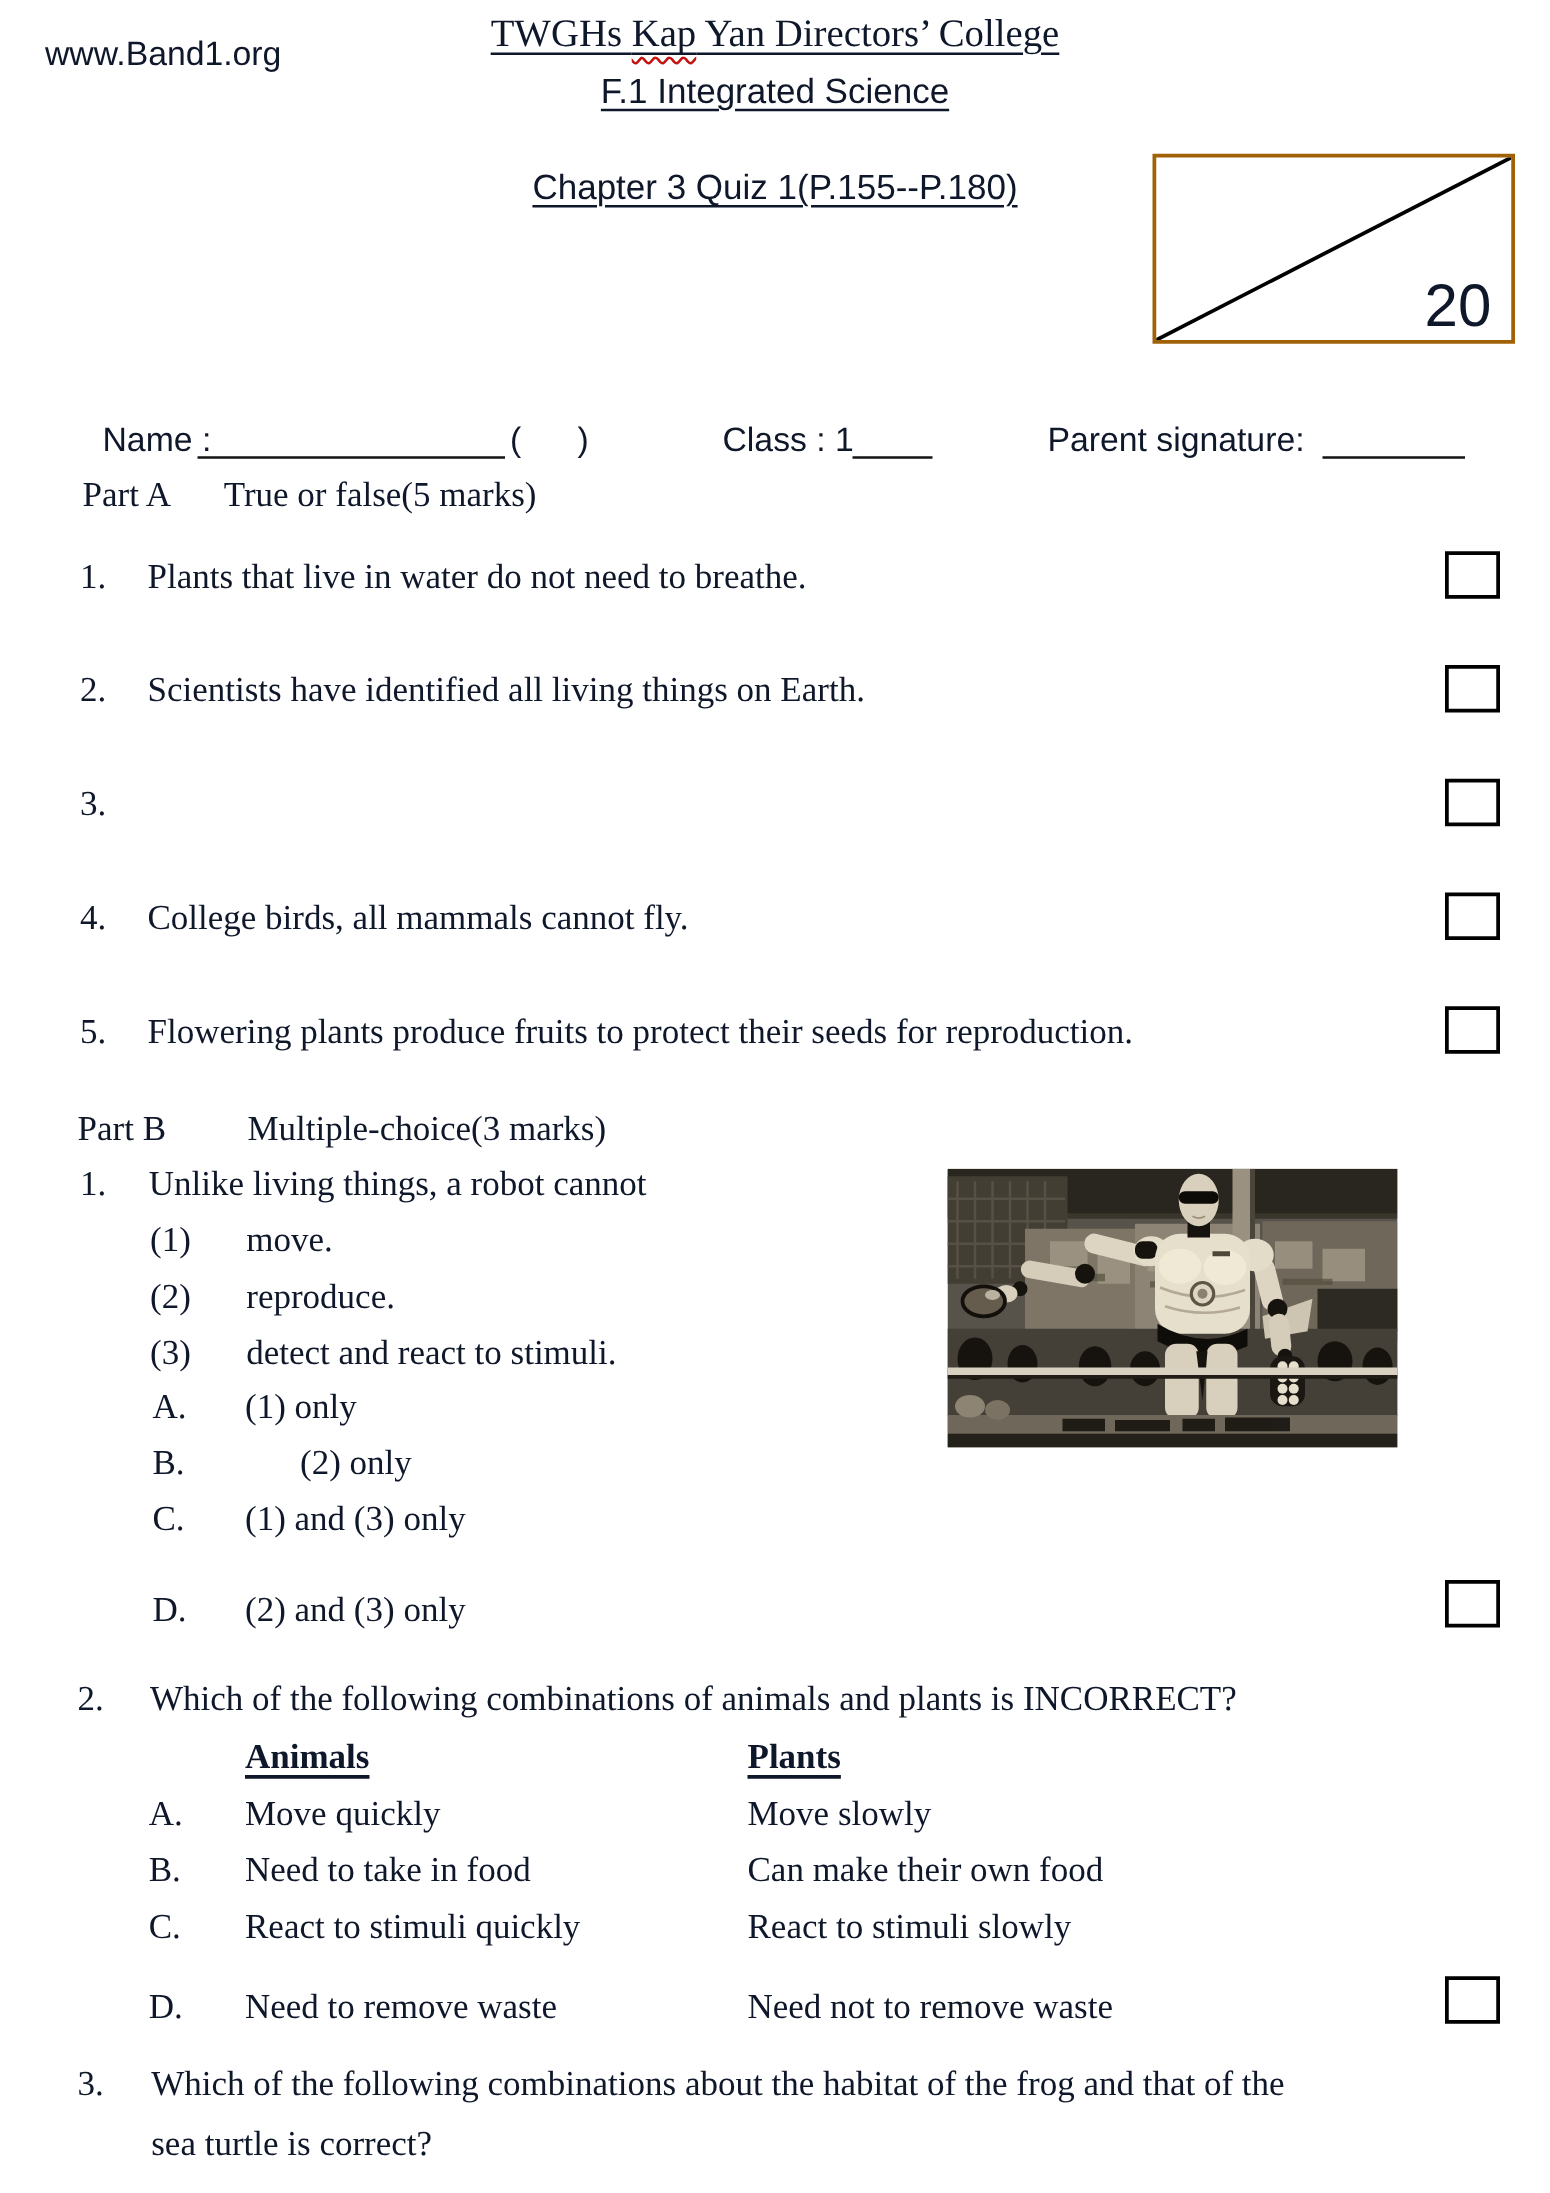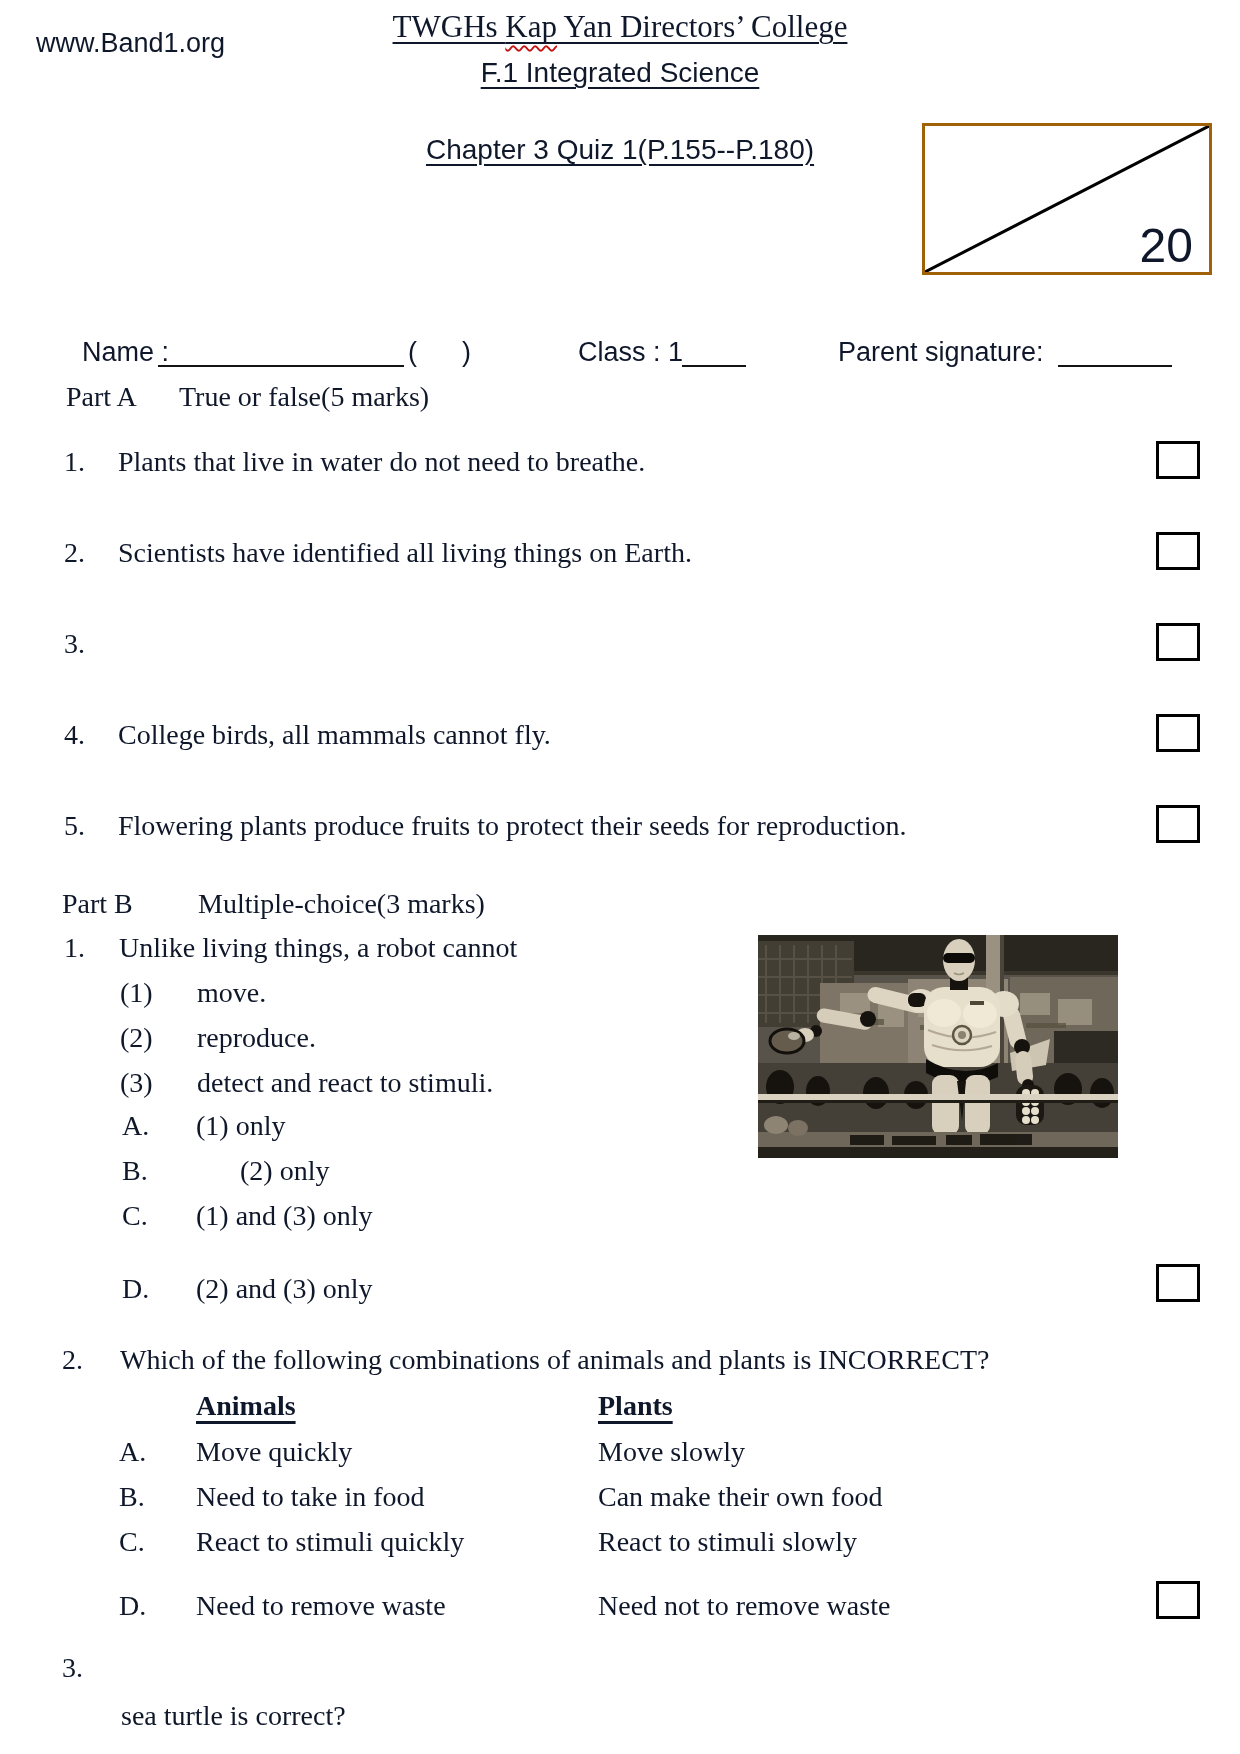--- a/index.html
+++ b/index.html
@@ -216,15 +216,16 @@
   <div class="abs body28" style="left:119px; top:1524px;">C.</div>
   <div class="abs body28" style="left:196px; top:1524px;">React to stimuli quickly</div>
   <div class="abs body28" style="left:598px; top:1524px;">React to stimuli slowly</div>
 
   <div class="abs body28" style="left:119px; top:1588px;">D.</div>
   <div class="abs body28" style="left:196px; top:1588px;">Need to remove waste</div>
   <div class="abs body28" style="left:598px; top:1588px;">Need not to remove waste</div>
   <div class="cbox" style="top:1581px;"></div>
 
   <div class="abs body28" style="left:62px;  top:1650px;">3.</div>
+  <div class="abs body28" style="left:121px; top:1650px;">Which of the following combinations about the habitat of the frog and that of the</div>
   <div class="abs body28" style="left:121px; top:1698px;">sea turtle is correct?</div>
 
 </div>
 
 </body></html>

